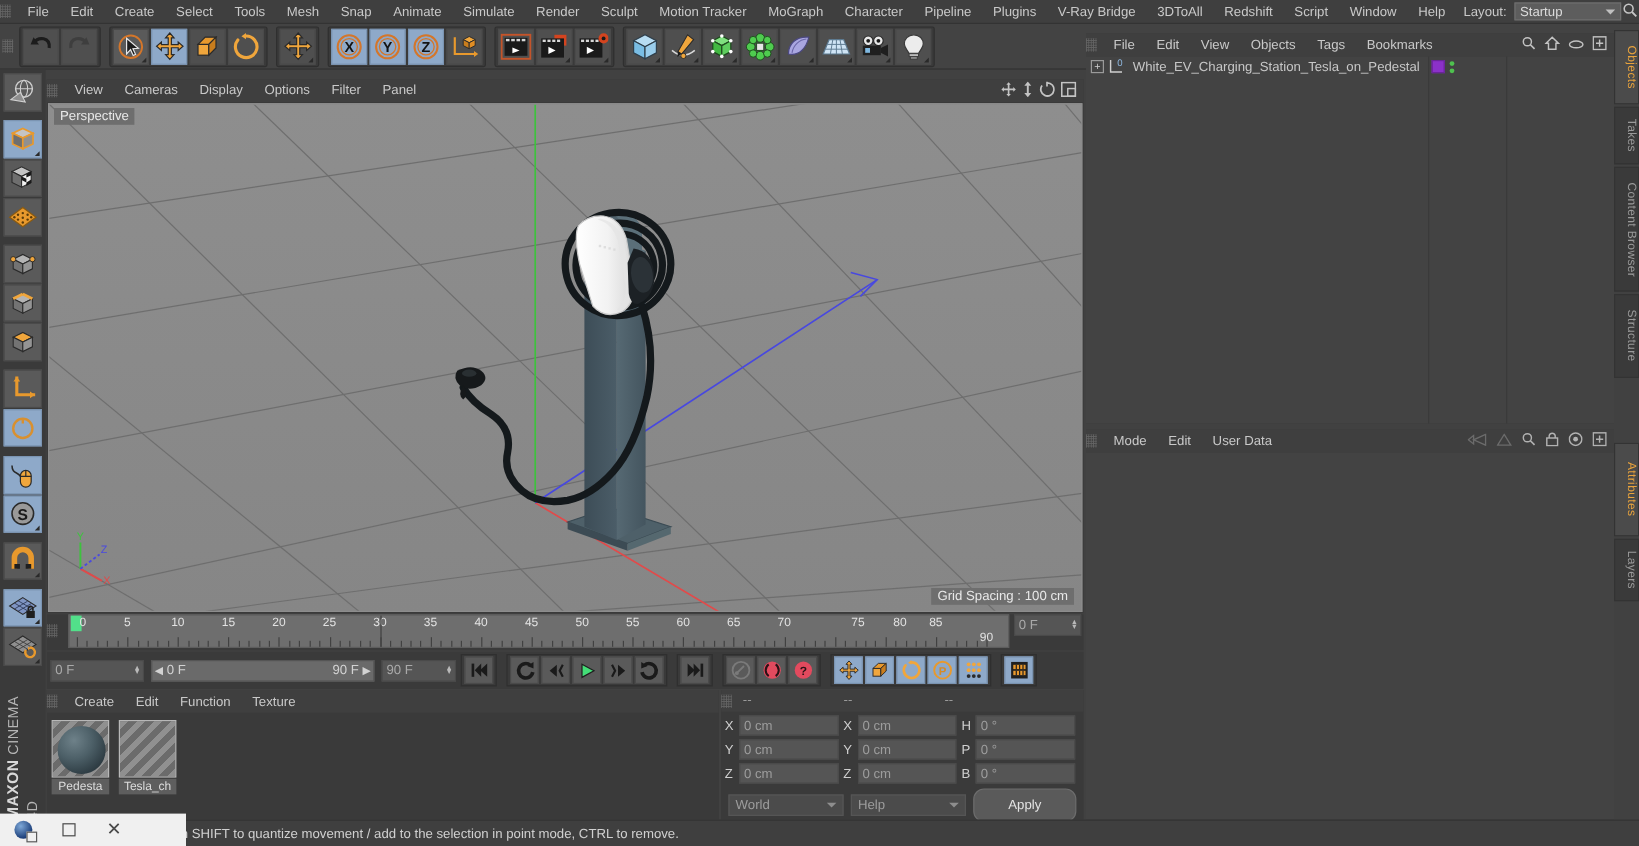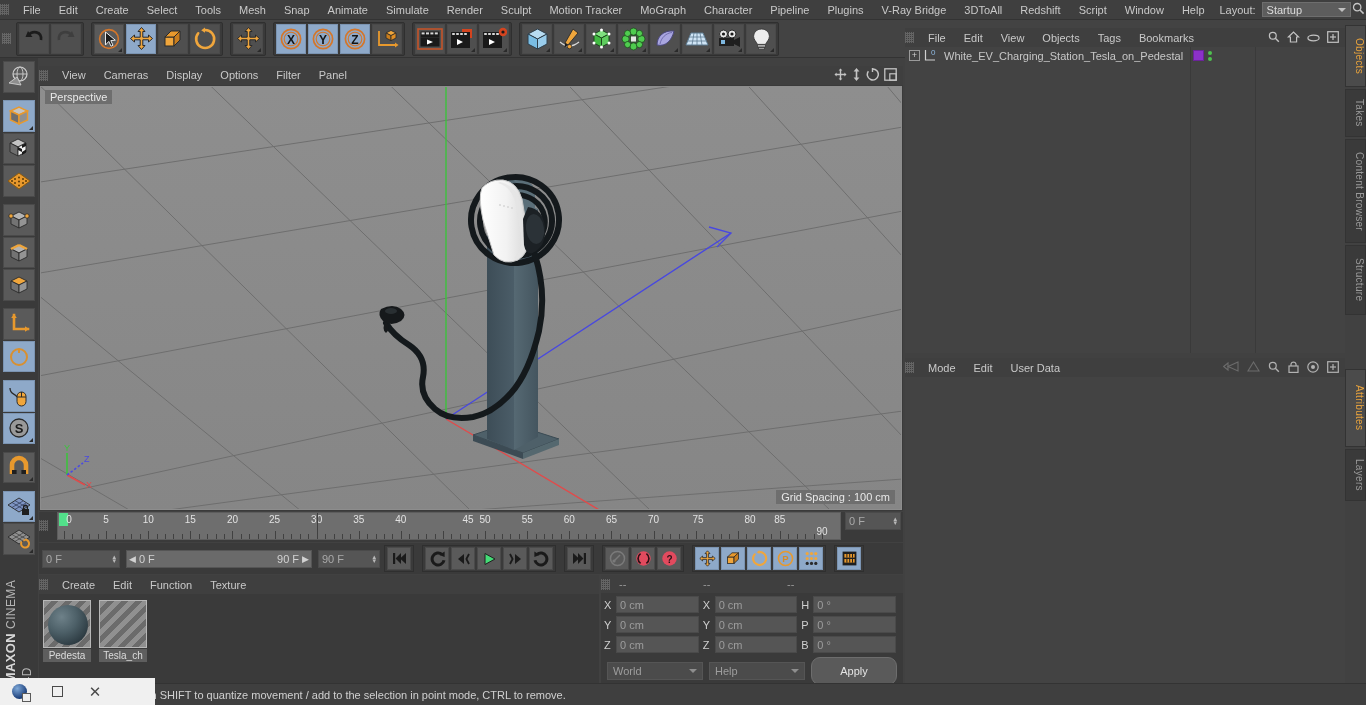--- a/index.html
+++ b/index.html
@@ -856,27 +856,27 @@
         <div class="tl-tick" style="left: 764px; height: 8px;"></div>
         <div class="tl-num" style="left: 11px;">0</div>
         <div class="tl-num" style="left: 48.1111px;">5</div>
         <div class="tl-num" style="left: 90.2222px;">10</div>
         <div class="tl-num" style="left: 132.333px;">15</div>
         <div class="tl-num" style="left: 174.444px;">20</div>
         <div class="tl-num" style="left: 216.556px; text-align: right;">25</div>
         <div class="tl-num" style="left: 258.667px;">30</div>
         <div class="tl-num" style="left: 300.778px;">35</div>
         <div class="tl-num" style="left: 342.889px;">40</div>
-        <div class="tl-num" style="left: 385px; margin-left: 25px;">45</div>
+        <div class="tl-num" style="left: 385px;">45</div>
         <div class="tl-num" style="left: 427.111px;">50</div>
         <div class="tl-num" style="left: 469.222px;">55</div>
         <div class="tl-num" style="left: 511.333px;">60</div>
         <div class="tl-num" style="left: 553.444px;">65</div>
         <div class="tl-num" style="left: 595.556px;">70</div>
-        <div class="tl-num" style="left: 640px;">75</div>
+        <div class="tl-num" style="left: 657px;">75</div>
         <div class="tl-num" style="left: 692px;">80</div>
         <div class="tl-num" style="left: 721.889px;">85</div>
         <div class="tl-num" style="left: 764px; margin-top: 12px;">90</div>
         <div class="tl-tick" style="left: 258.667px; height: 26px; bottom: 0px;"></div>
       </div>
     <div class="tl-right">
       <div class="numfield" style="width:56px; margin-left:4px;">
         <span>0 F</span>
         <span class="spin">
             <span>▴</span>

